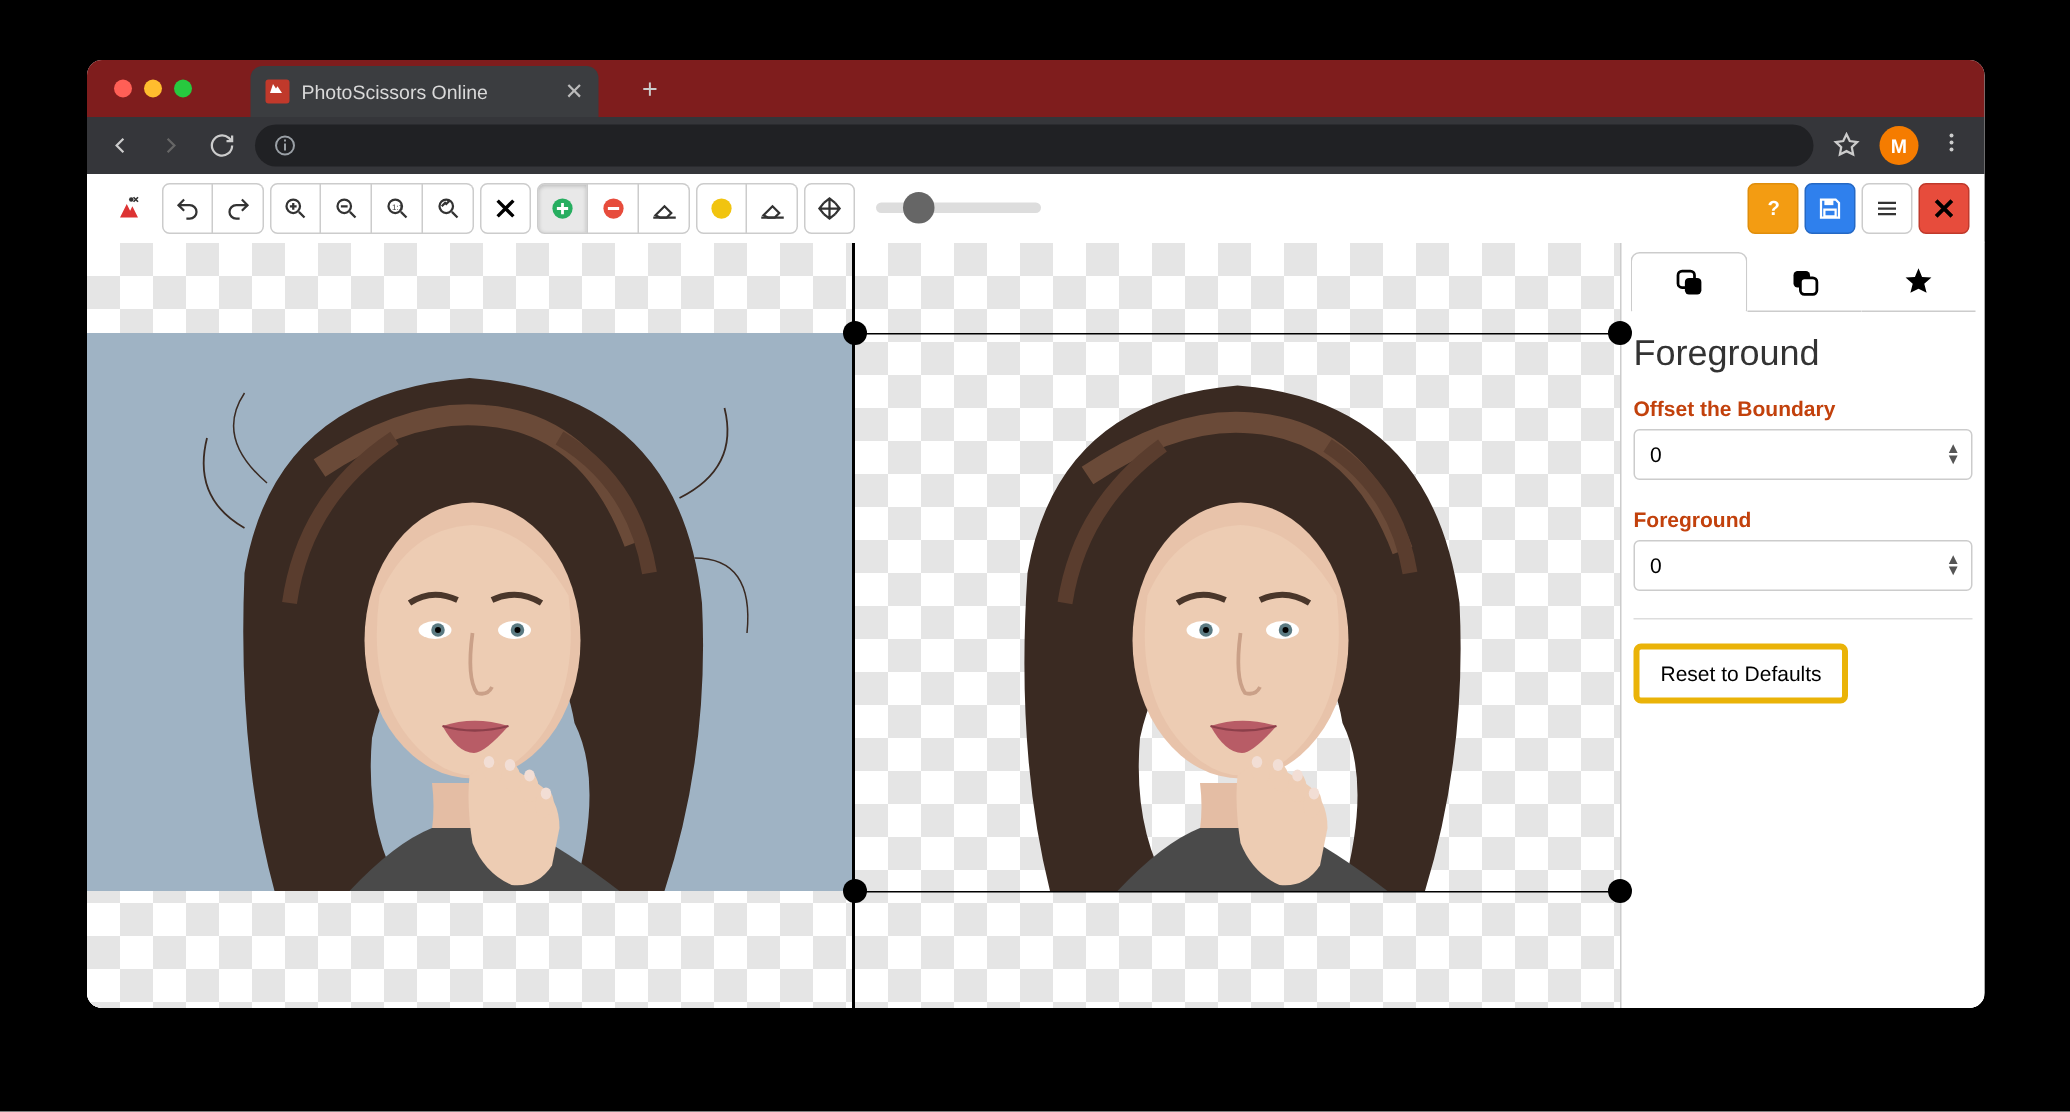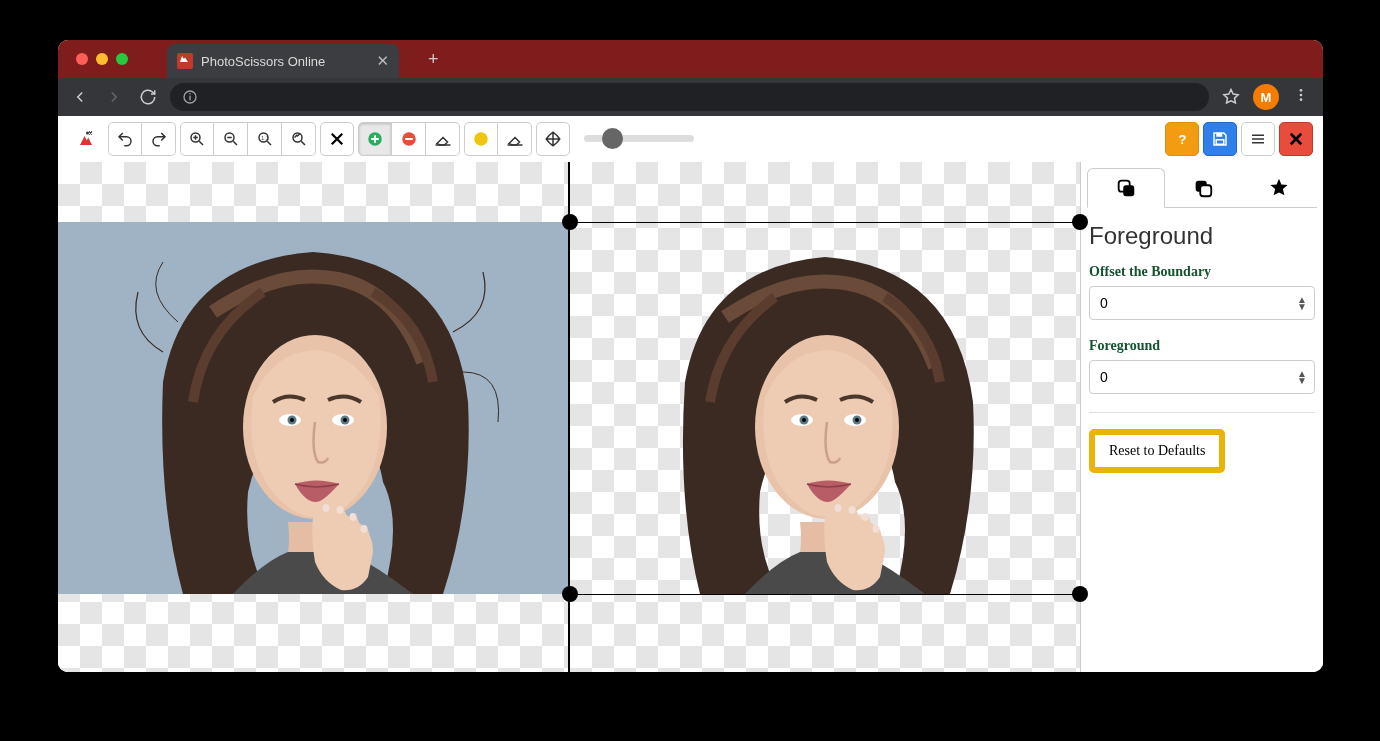--- a/index.html
+++ b/index.html
@@ -81,26 +81,26 @@
 
 .panel { width: 243px; background: #fff; border-left: 1px solid #ccc; display:flex; flex-direction:column; padding: 6px 6px 0 6px; }
 .panel-tabs { display:flex; gap:0; }
 .ptab { flex:1; height: 40px; border:1px solid #ccc; display:flex; align-items:center; justify-content:center; cursor:pointer; background:#fff; }
 .ptab.active { border-bottom:1px solid #fff; border-radius: 6px 6px 0 0; }
 .ptab:not(.active) { background:#fff; border-top:none; border-left:none; border-right:none; border-bottom: 1px solid #ccc; border-radius:0; }
 .ptab + .ptab { }
 .ptab svg { width:22px; height:22px; }
 .panel-body { padding: 14px 2px 0 2px; }
 .panel-title { font-size: 24px; font-weight: 500; color:#333; margin-bottom: 14px; }
-.field-label { font-size: 14px; font-weight:600; color:#14532d; margin-bottom: 6px; font-family: Liberation Serif, serif; }
+.field-label { font-size: 14px; font-weight:600; color:#c2410c; margin-bottom: 6px; }
 .select-wrap { position:relative; margin-bottom: 18px; }
 .select-box { width:100%; height:34px; border:1px solid #ccc; border-radius:4px; padding: 0 28px 0 10px; font-size:14px; display:flex; align-items:center; background:#fff; cursor:pointer; }
 .select-arrows { position:absolute; right:8px; top:50%; transform:translateY(-50%); font-size:10px; color:#555; display:flex; flex-direction:column; line-height:7px; pointer-events:none; }
 .panel-hr { border:none; border-top:1px solid #ddd; margin: 0 0 16px 0; }
-.reset-btn { padding: 8px 14px; border:6px solid #eab308; border-radius:5px; background:#fff; font-size:14px; cursor:pointer;font-family:Liberation Serif, serif; }
+.reset-btn { padding: 8px 14px; border:4px solid #eab308; border-radius:5px; background:#fff; font-size:14px; cursor:pointer; }
 </style>
 </head>
 <body>
 
 <div class="window">
 
   <div class="titlebar">
     <div class="traffic">
       <span class="tl-red"></span>
       <span class="tl-yellow"></span>

